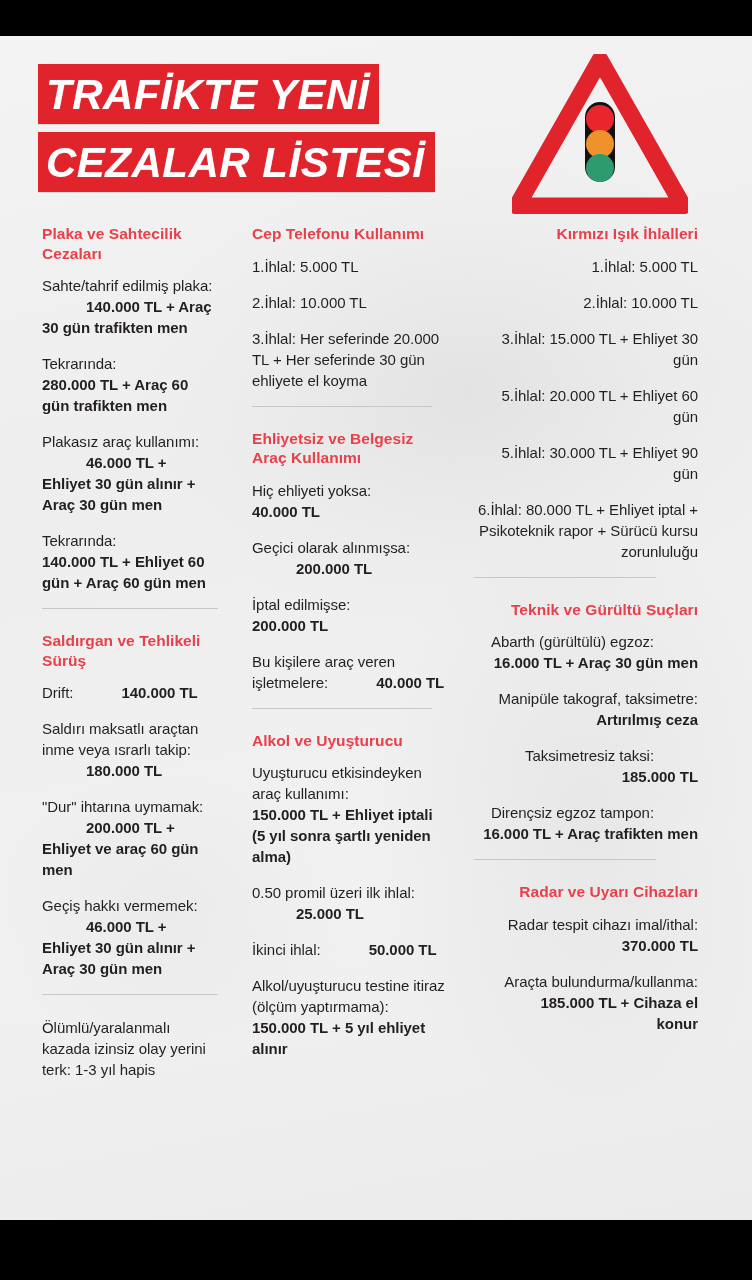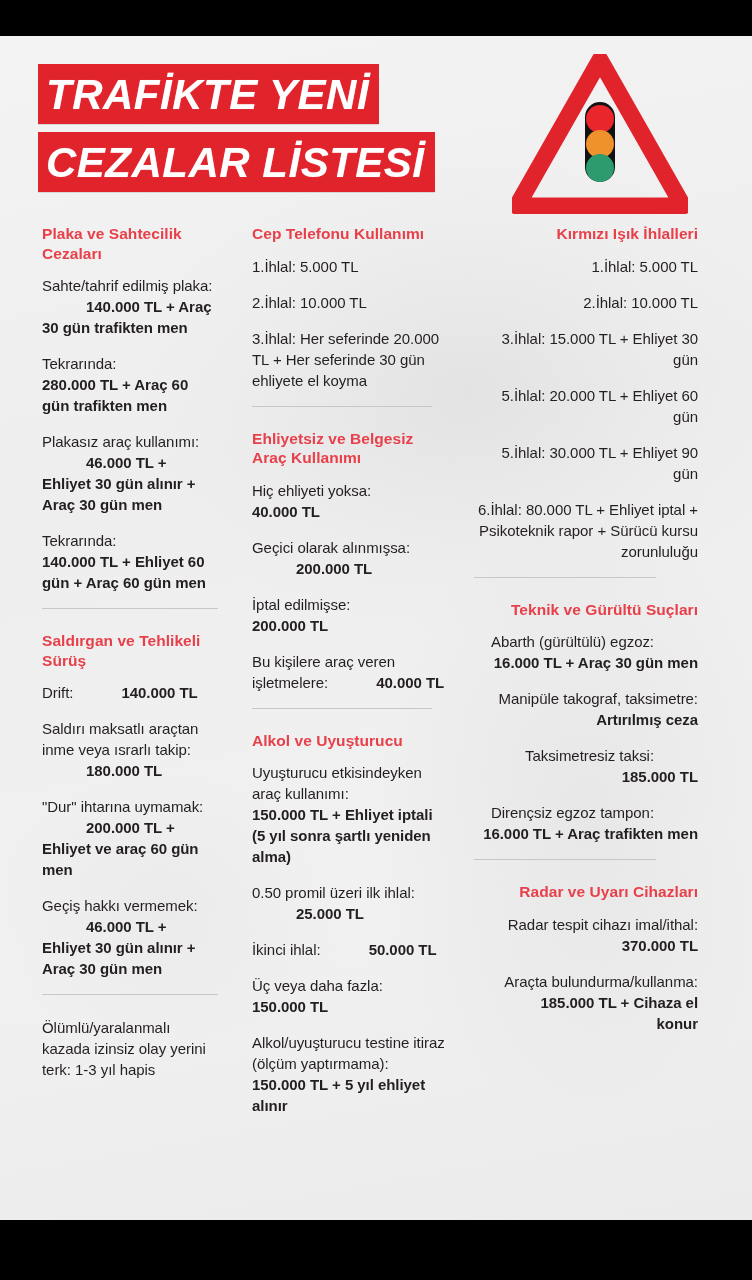--- a/index.html
+++ b/index.html
@@ -179,21 +179,20 @@
         <p class="entry all-bold"><span class="lead">Bu kişilere araç veren işletmelere:</span><span class="rest"> 40.000 TL</span></p>
       </div>
 
       <hr class="divider">
 
       <div class="section">
         <div class="section-heading">Alkol ve Uyuşturucu</div>
         <p class="entry all-bold"><span class="lead">Uyuşturucu etkisindeyken araç kullanımı:</span><span class="rest"> 150.000 TL + Ehliyet iptali (5 yıl sonra şartlı yeniden alma)</span></p>
         <p class="entry all-bold"><span class="lead">0.50 promil üzeri ilk ihlal:</span><span class="rest"> 25.000 TL</span></p>
         <p class="entry all-bold"><span class="lead">İkinci ihlal:</span><span class="rest"> 50.000 TL</span></p>
-        <p class="entry all-bold"><span class="lead">Üç veya daha fazla:</span><span class="rest"> 150.000 TL</span></p>
         <p class="entry all-bold"><span class="lead">Alkol/uyuşturucu testine itiraz (ölçüm yaptırmama):</span><span class="rest"> 150.000 TL + 5 yıl ehliyet alınır</span></p>
       </div>
 
     </div>
 
     <div class="column" id="column-3">
 
       <div class="section">
         <div class="section-heading">Kırmızı Işık İhlalleri</div>
         <p class="entry"><span class="lead">1.İhlal:</span><span class="rest"> 5.000 TL</span></p>

